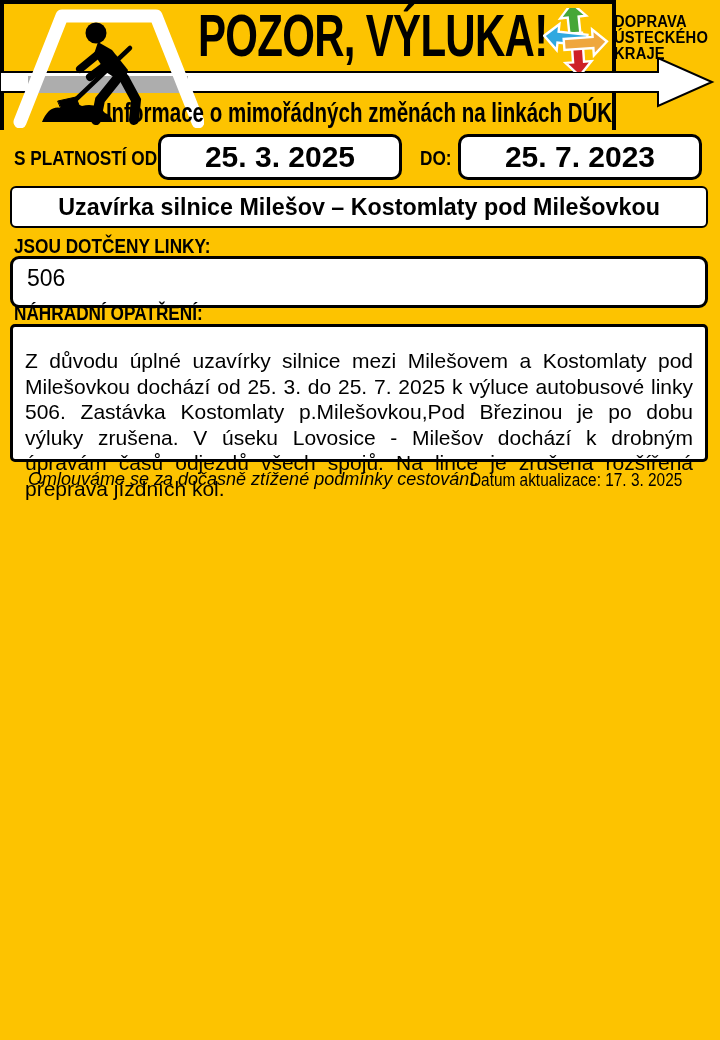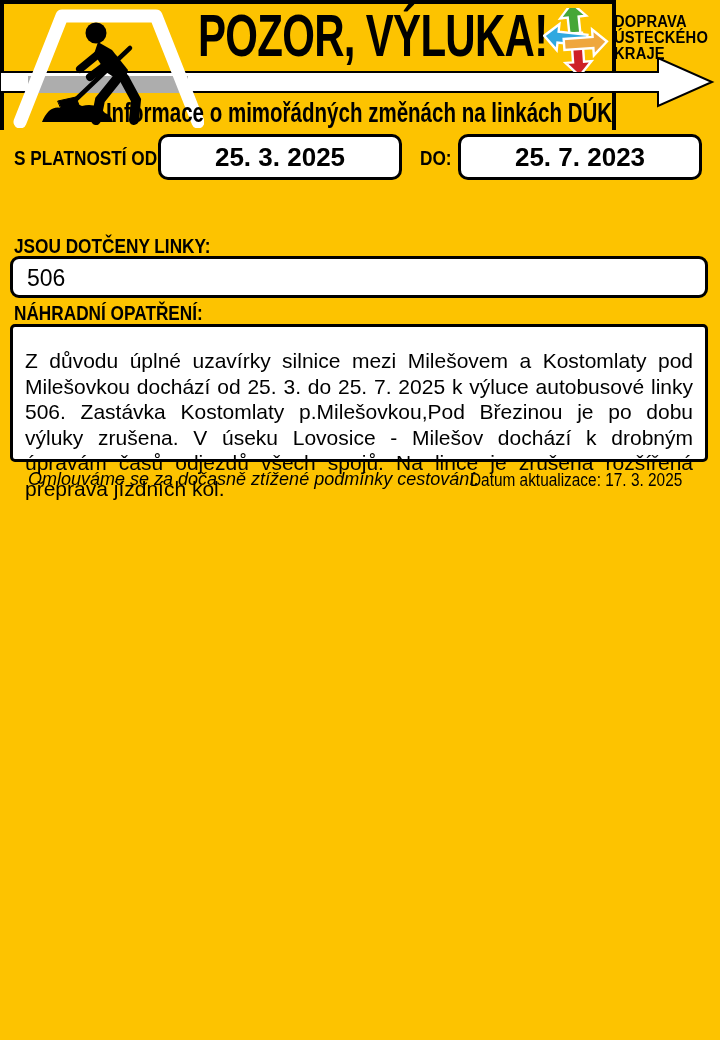--- a/index.html
+++ b/index.html
@@ -42,39 +42,39 @@
     position:absolute;font-size:21px;font-weight:700;white-space:nowrap;
     transform:scaleX(0.82);transform-origin:0 50%;
   }
   .box{
     position:absolute;background:#fff;border:3px solid #000;
     box-sizing:border-box;
   }
 
   
   .date-box{width:244px;height:46px;top:134px;border-radius:10px;text-align:center;}
-  .date-box span{display:inline-block;font-size:26px;font-weight:700;line-height:40px;}
+  .date-box span{display:inline-block;font-size:30px;font-weight:700;line-height:40px;}
   #from-box{left:158px;}
   #to-box{left:458px;}
   #from-label{left:14px;top:146px;}
   #to-label{left:420px;top:146px;}
 
   
   .title-box{
     left:10px;top:186px;width:698px;height:42px;border-radius:6px;
     border-width:2px;text-align:center;
   }
   .title-box span{
     display:inline-block;font-size:24px;font-weight:700;line-height:37px;
     transform:scaleX(0.97);transform-origin:50% 50%;white-space:nowrap;
   }
 
   
   #lines-label{left:14px;top:234px;}
-  .lines-box{left:10px;top:256px;width:698px;height:42px;border-radius:9px;}
+  .lines-box{left:10px;top:256px;width:698px;height:52px;border-radius:9px;}
   .lines-box span{display:block;font-size:23px;line-height:38px;padding-left:14px;}
 
   
   #measures-label{left:14px;top:301px;}
   .measures-box{left:10px;top:324px;width:698px;height:138px;border-radius:5px;}
   .measures-box p{
     margin:0;padding:21px 12px 0 12px;
     font-size:21px;line-height:25.6px;
     text-align:justify;text-align-last:left;
   }
@@ -141,20 +141,23 @@
 
   <span class="lbl" id="from-label">S PLATNOSTÍ OD:</span>
   <div class="box date-box" id="from-box">
     <span>25. 3. 2025</span>
   </div>
   <span class="lbl" id="to-label">DO:</span>
   <div class="box date-box" id="to-box">
     <span>25. 7. 2023</span>
   </div>
 
+  <div class="box title-box">
+    <span>Uzavírka silnice Milešov – Kostomlaty pod Milešovkou</span>
+  </div>
 
   <span class="lbl" id="lines-label">JSOU DOTČENY LINKY:</span>
   <div class="box lines-box">
     <span>506</span>
   </div>
 
   <span class="lbl" id="measures-label">NÁHRADNÍ OPATŘENÍ:</span>
   <div class="box measures-box">
     <p>Z důvodu úplné uzavírky silnice mezi Milešovem a Kostomlaty pod Milešovkou dochází od 25. 3. do 25. 7. 2025 k výluce autobusové linky 506. Zastávka Kostomlaty p.Milešovkou,Pod Březinou je po dobu výluky zrušena. V úseku Lovosice - Milešov dochází k drobným úpravám časů odjezdů všech spojů. Na lince je zrušena rozšířená přeprava jízdních kol.</p>
   </div>

